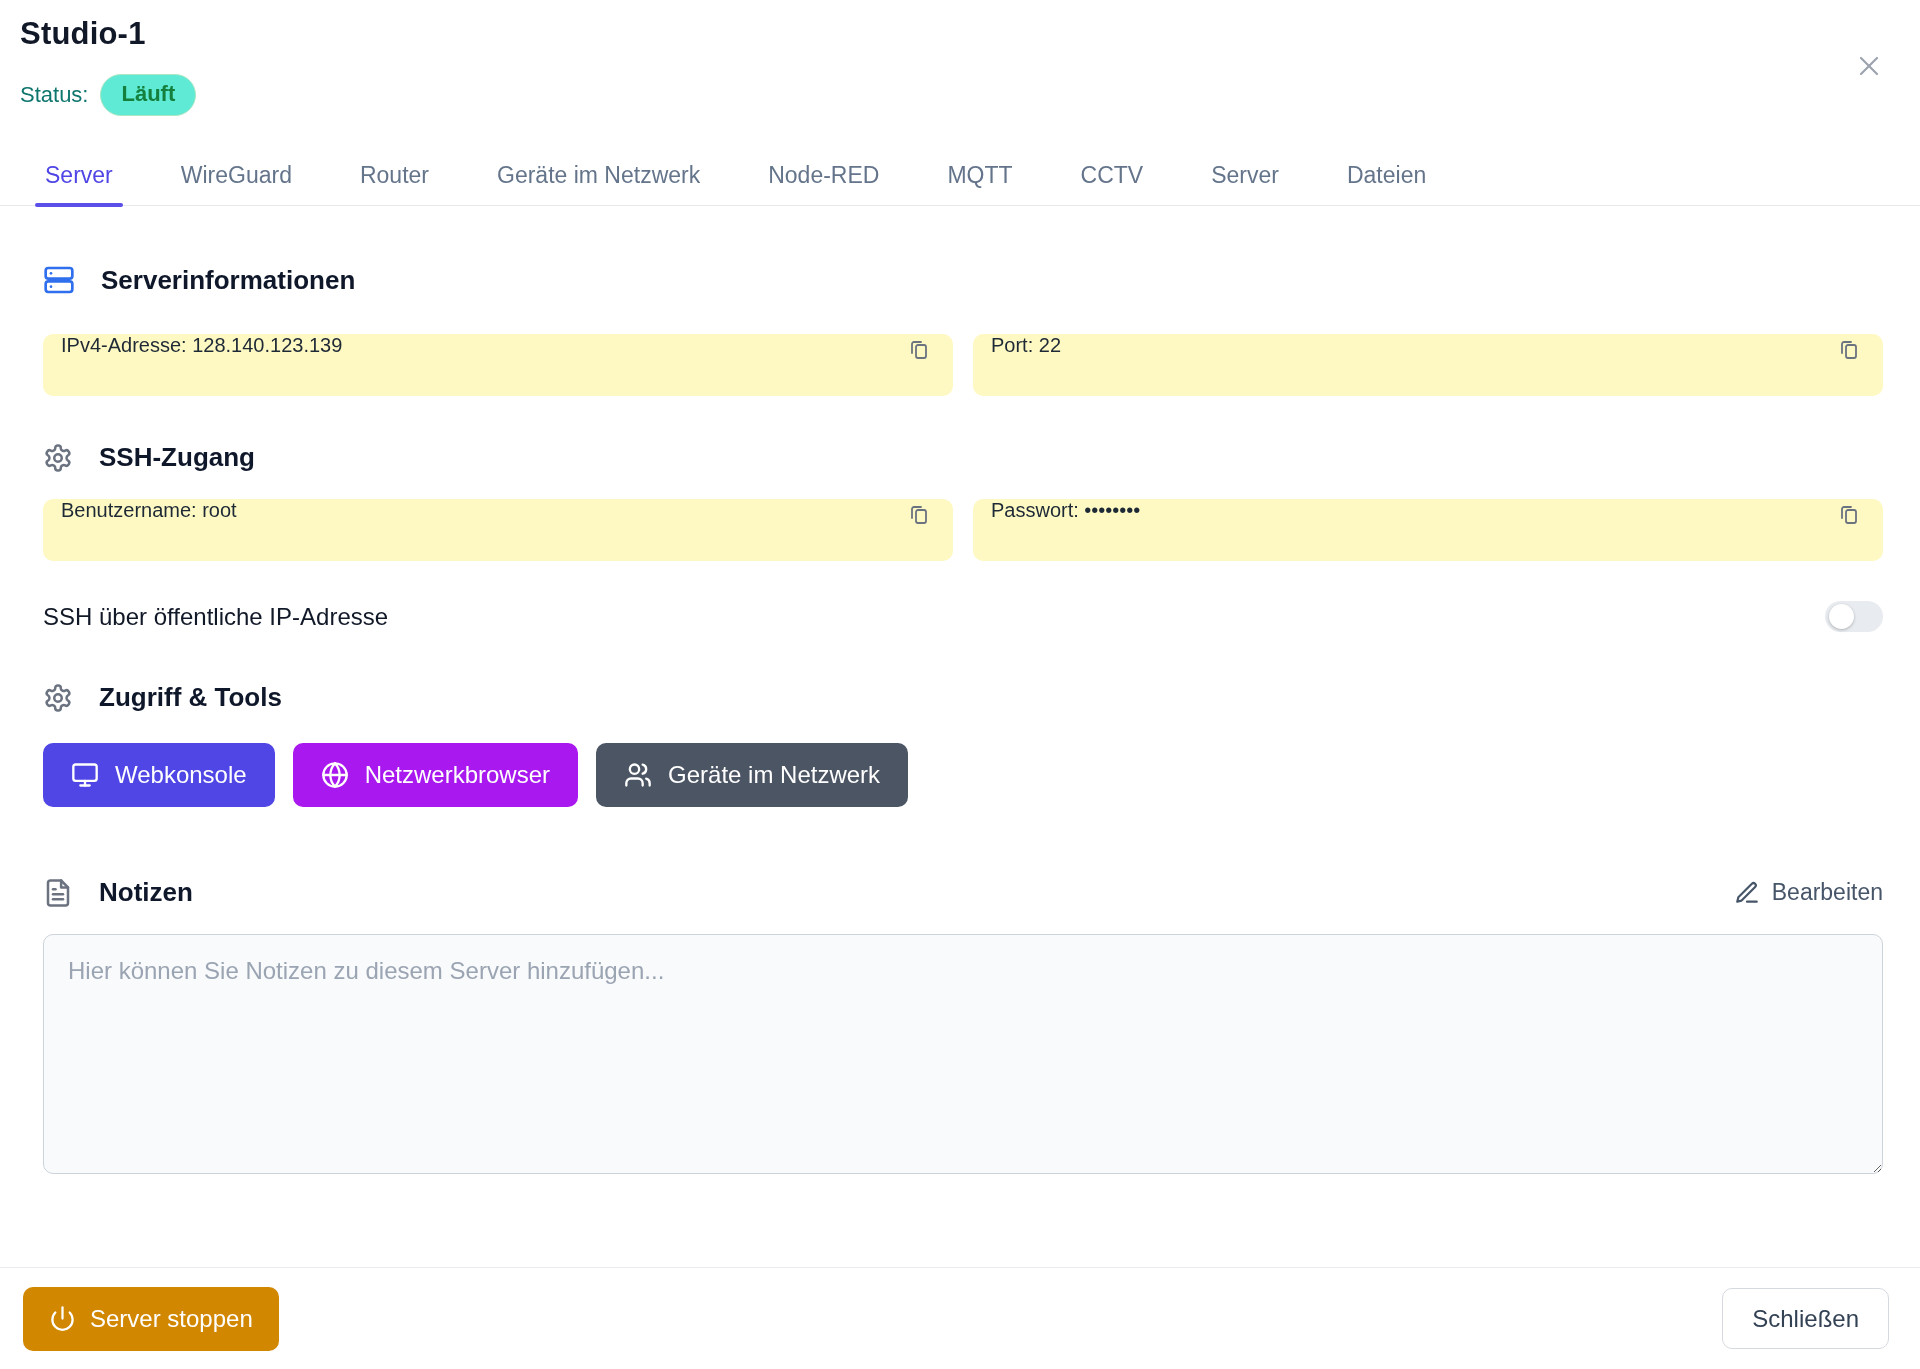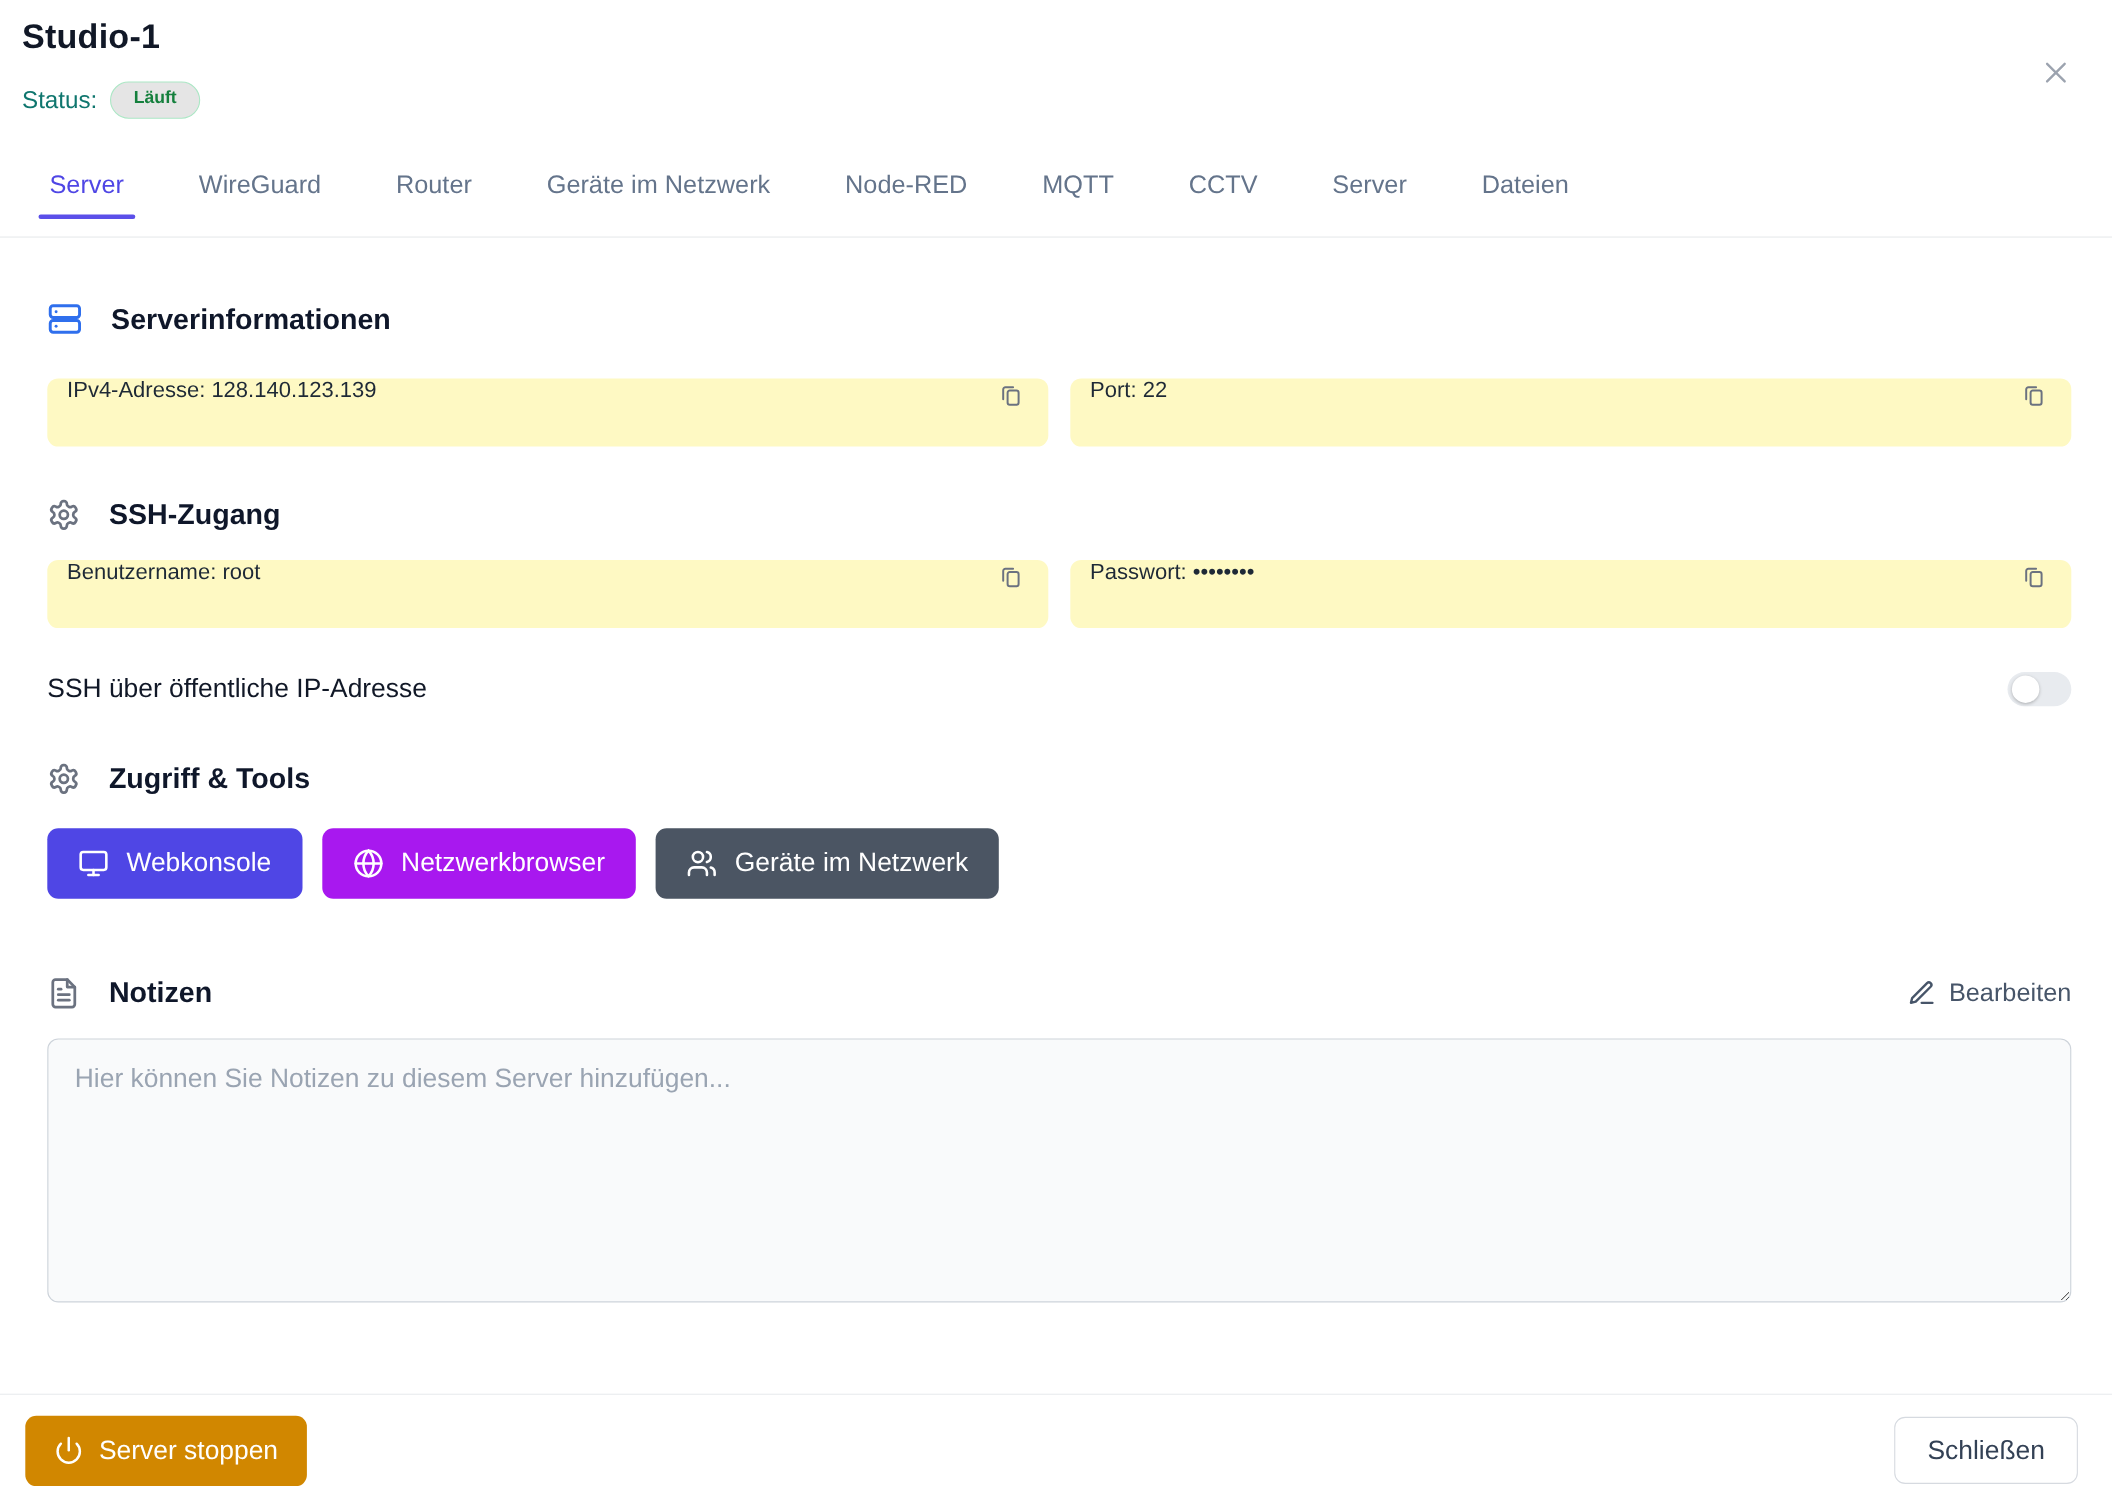--- a/index.html
+++ b/index.html
@@ -12,22 +12,22 @@
     overflow: hidden;
   }
   .modal { display: flex; flex-direction: column; height: 100%; }
 
   
   .header { position: relative; padding: 16px 43px 0 20px; }
   .title { font-size: 31px; font-weight: 700; color: #111827; letter-spacing: .2px; }
   .status-row { display: flex; align-items: center; gap: 12px; margin-top: 22px; }
   .status-label { font-size: 22px; color: #0f766e; }
   .status-badge {
-    font-size: 16px; font-weight: 600; color: #15803d;
-    background: #e5e5e5; border: 1px solid #abe7c5;
+    font-size: 22px; font-weight: 600; color: #15803d;
+    background: #5eead4; border: 1px solid #abe7c5;
     border-radius: 999px; padding: 6px 20px 8px;
   }
   .close-btn {
     position: absolute; top: 46px; right: 31px;
     background: none; border: none; cursor: pointer;
     color: #9ca3af; line-height: 0; padding: 4px;
   }
 
   
   .tabs {
@@ -38,21 +38,21 @@
   .tab {
     background: none; border: none; cursor: pointer;
     font-family: inherit; font-size: 23px; color: #64748b;
     padding: 6px 2px 16px; position: relative; white-space: nowrap;
   }
   .tab.active { color: #4f46e5; font-weight: 500; }
   .tab.active::after {
     content: ""; position: absolute; left: -8px; right: -8px; bottom: 0;
     height: 4px; border-radius: 2px; background: #5b4fe9;
   }
-  .tabs { padding-bottom: 18px; }
+  .tabs { }
   .tab.active::after { bottom: -2px; }
 
   
   .content { flex: 1; padding: 0 37px 0 43px; }
   .section-head {
     display: flex; align-items: center; gap: 26px;
     font-size: 26px; font-weight: 700; color: #0f172a;
   }
   .section-head .icn { line-height: 0; flex: none; }
   .h-serverinfo { margin-top: 58px; }

